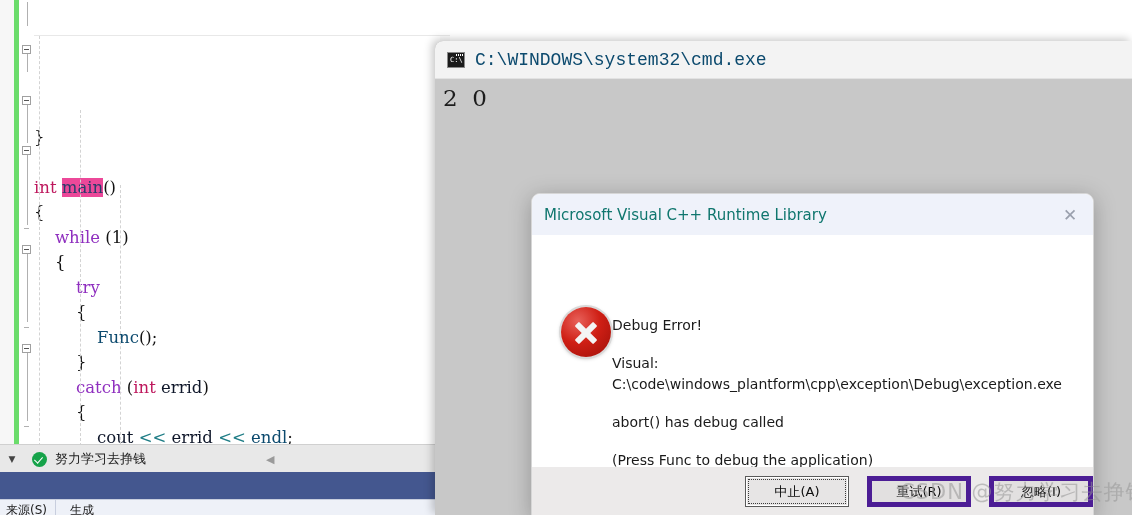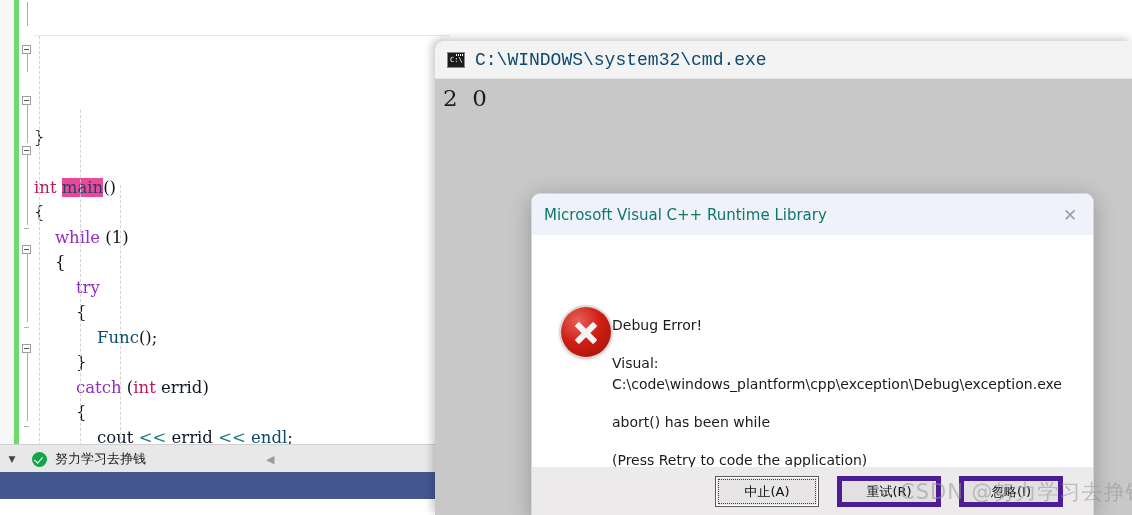--- a/index.html
+++ b/index.html
@@ -200,21 +200,21 @@
     font-size: 14px; color: #1a1a1a; line-height: 1.45; margin-top: 8px;
   }
   .dlg-text p { margin: 0 0 18px 0; }
   .dlg-text p:last-child { margin-bottom: 0; }
   .dlg-text .tight { margin-bottom: 0; }
 
   .dlg-footer {
     position: absolute; left: 0; right: 0; bottom: 0; height: 49px;
     background: #eceaea;
     display: flex; align-items: center; justify-content: flex-end;
-    padding-right: 30px; gap: 18px;
+    padding-right: 0; gap: 18px;
   }
   .dlg-btn {
     min-width: 104px; height: 31px;
     background: #e2e0e0; border: 5px solid #4c1d95;
     font-family: "DejaVu Sans", sans-serif; font-size: 13px; color: #0d0d0d;
     display: flex; align-items: center; justify-content: center;
     box-sizing: border-box;
   }
   .dlg-btn.default {
     border: 1px solid #5a5a5a; background: #e7e5e5;
@@ -271,20 +271,24 @@
     <div class="problems-bar">
       <div class="pb-caret">▼</div>
       <div class="ok-badge"></div>
       <div>努力学习去挣钱</div>
       <div class="pb-leftarrow">◀</div>
     </div>
 
     <div class="blue-band-top"></div>
     <div class="blue-band"></div>
 
+    <div class="bottom-strip">
+      <div class="bs-cell">来源(S)</div>
+      <div class="bs-cell sep">生成</div>
+    </div>
   </div>
 
   <div class="cmd">
     <div class="cmd-titlebar">
       <div class="cmd-icon">C:\</div>
       <div class="cmd-title">C:\WINDOWS\system32\cmd.exe</div>
     </div>
     <div class="cmd-body">2  0</div>
   </div>
 
@@ -293,22 +297,22 @@
       <div class="dlg-title-text">Microsoft Visual C++ Runtime Library</div>
       <div class="dlg-close">✕</div>
     </div>
 
     <div class="dlg-body">
       <div class="err-icon"></div>
       <div class="dlg-text">
         <p>Debug Error!</p>
         <p class="tight">Visual:</p>
         <p>C:\code\windows_plantform\cpp\exception\Debug\exception.exe</p>
-        <p>abort() has been while</p>
-        <p>(Press Retry to code the application)</p>
+        <p>abort() has debug called</p>
+        <p>(Press Func to debug the application)</p>
       </div>
     </div>
 
     <div class="dlg-footer">
       <div class="dlg-btn default">
         <span>中止(A)</span>
       </div>
       <div class="dlg-btn">
         <span>重试(R)</span>
       </div>

